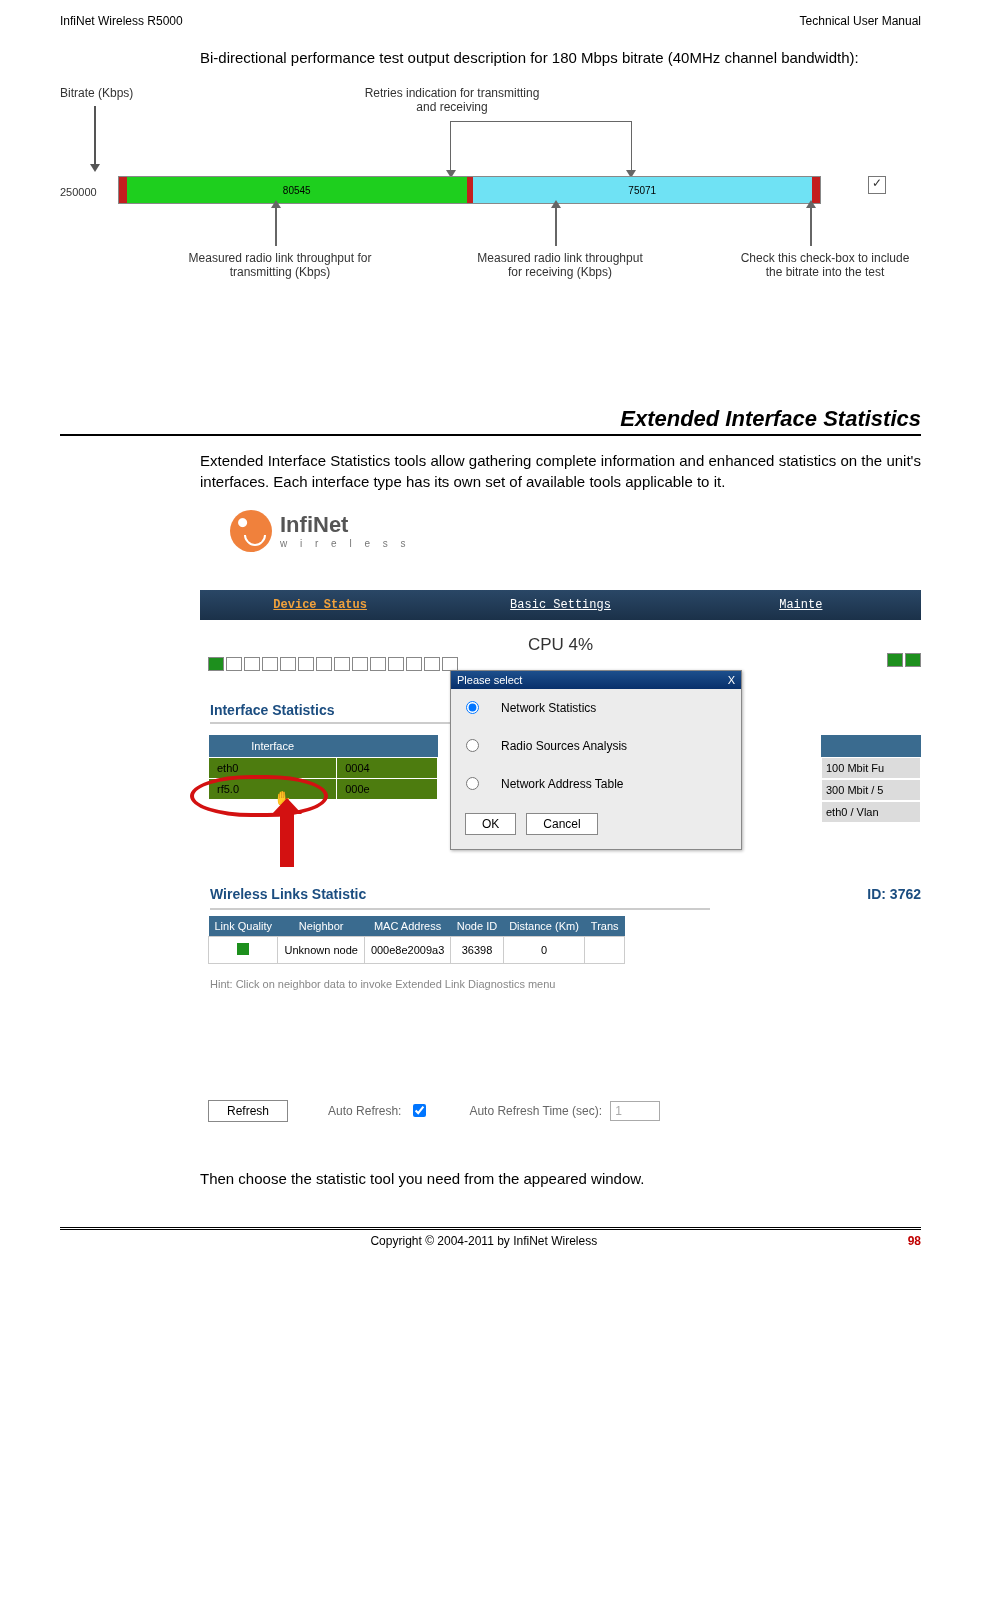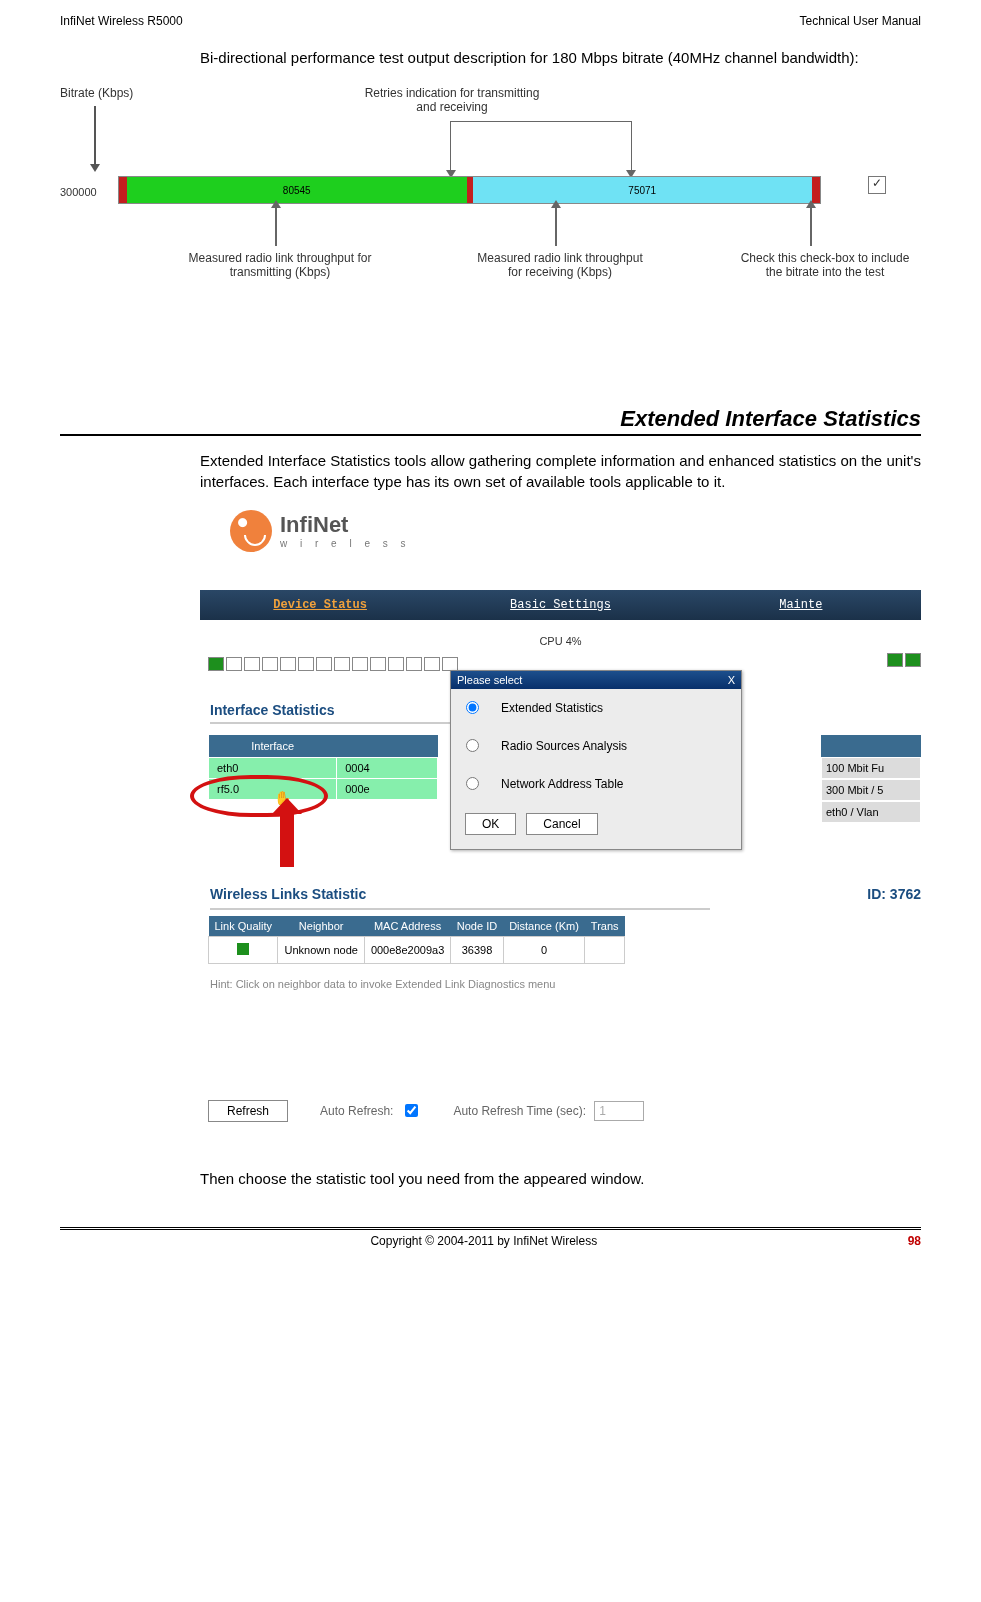--- a/index.html
+++ b/index.html
@@ -227,21 +227,21 @@
     color: #f0a13c;
     font-weight: bold;
   }
 
   .cpu {
     position: absolute;
     top: 125px;
     left: 0;
     right: 0;
     text-align: center;
-    font-size: 11px;
+    font-size: 17px;
     font-family: Arial;
     color: #333;
   }
   .cpu-bar {
     margin: 4px auto 0;
     width: 330px;
     display: flex;
     gap: 2px;
   }
   .cpu-seg { width: 14px; height: 12px; border: 1px solid #888; }
@@ -278,21 +278,21 @@
     font-size: 11px;
   }
   .iface-table th {
     background: #3a6b8f;
     color: #fff;
     padding: 5px;
     font-weight: normal;
     font-size: 11px;
   }
   .iface-table td {
-    background: #86efac;
+    background: #4d7c0f;
     padding: 4px 8px;
     border: 1px solid #fff;
   }
   .circled {
     position: absolute;
     top: 265px;
     left: -10px;
     width: 130px;
     height: 34px;
     border: 4px solid #d31111;
@@ -420,21 +420,21 @@
     font-family: Arial;
     color: #888;
   }
   .bottom {
     position:absolute;
     bottom: 48px;
     left: 8px;
     right:0;
     display:flex;
     align-items:center;
-    gap: 32px;
+    gap: 40px;
     font-family: Arial;
     font-size: 12px;
     color:#666;
   }
   .bottom button {
     font-size: 12px;
     padding: 3px 18px;
     border:1px solid #888;
     background:#fff;
   }
@@ -472,21 +472,21 @@
   <p class="body-text">Bi-directional performance test output description for 180 Mbps bitrate (40MHz channel bandwidth):</p>
 
   <div class="diag1">
     <div class="d1-brk-label">Bitrate (Kbps)</div>
     <div class="d1-brk-arrow"></div>
     <div class="d1-toplbl">Retries indication for transmitting and receiving</div>
     <div class="d1-top-arrow">
         <span class="al"></span>
         <span class="ar"></span>
       </div>
-    <div class="d1-bitrate">300000</div>
+    <div class="d1-bitrate">250000</div>
     <div class="d1-bar-wrap">
       <div class="d1-bar-red1"></div>
       <div class="d1-bar-green">80545</div>
       <div class="d1-bar-red2"></div>
       <div class="d1-bar-blue">75071</div>
       <div class="d1-bar-red3"></div>
     </div>
     <div class="d1-chk">✓</div>
 
     <div class="d1-arrowup" style="left:215px"></div>
@@ -569,21 +569,21 @@
       <div class="rw">eth0 / Vlan</div>
     </div>
 
     <div class="popup">
       <div class="popup-title">
         <span>Please select</span>
         <span>X</span>
       </div>
       <label class="popup-opt">
           <input type="radio" checked="" style="">
-          <span>Extended Statistics</span>
+          <span>Network Statistics</span>
         </label>
       <label class="popup-opt">
           <input type="radio" style="">
           <span>Radio Sources Analysis</span>
         </label>
       <label class="popup-opt">
           <input type="radio" style="">
           <span>Network Address Table</span>
         </label>
       <div class="popup-btns">

